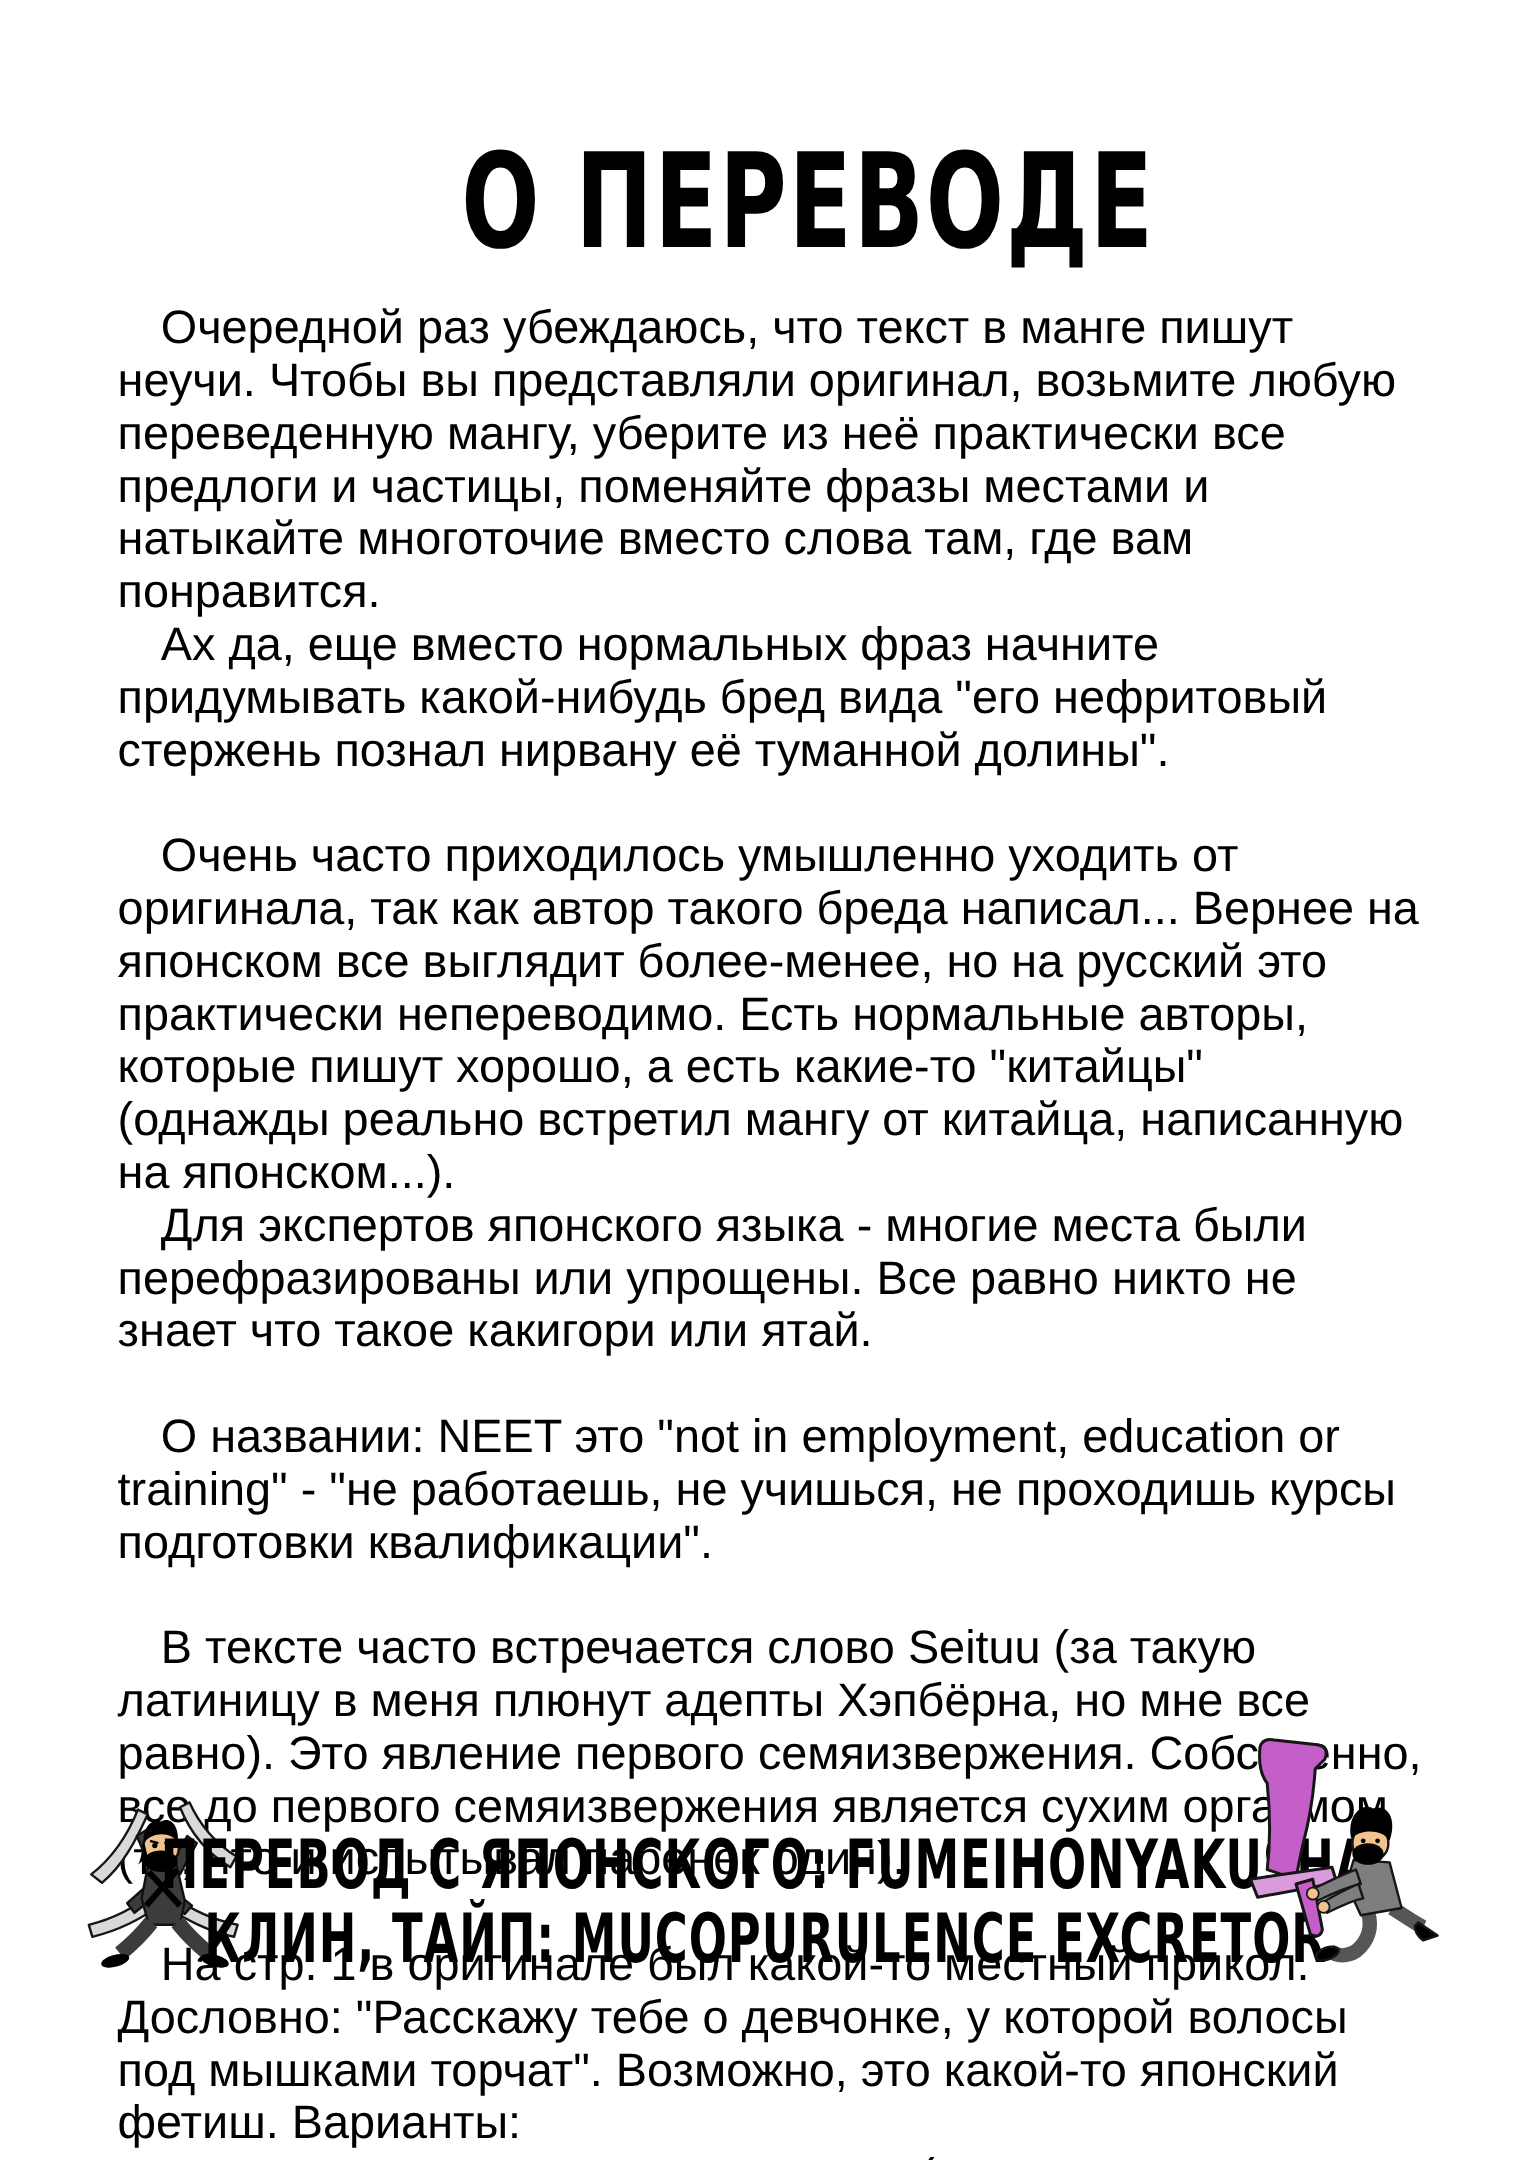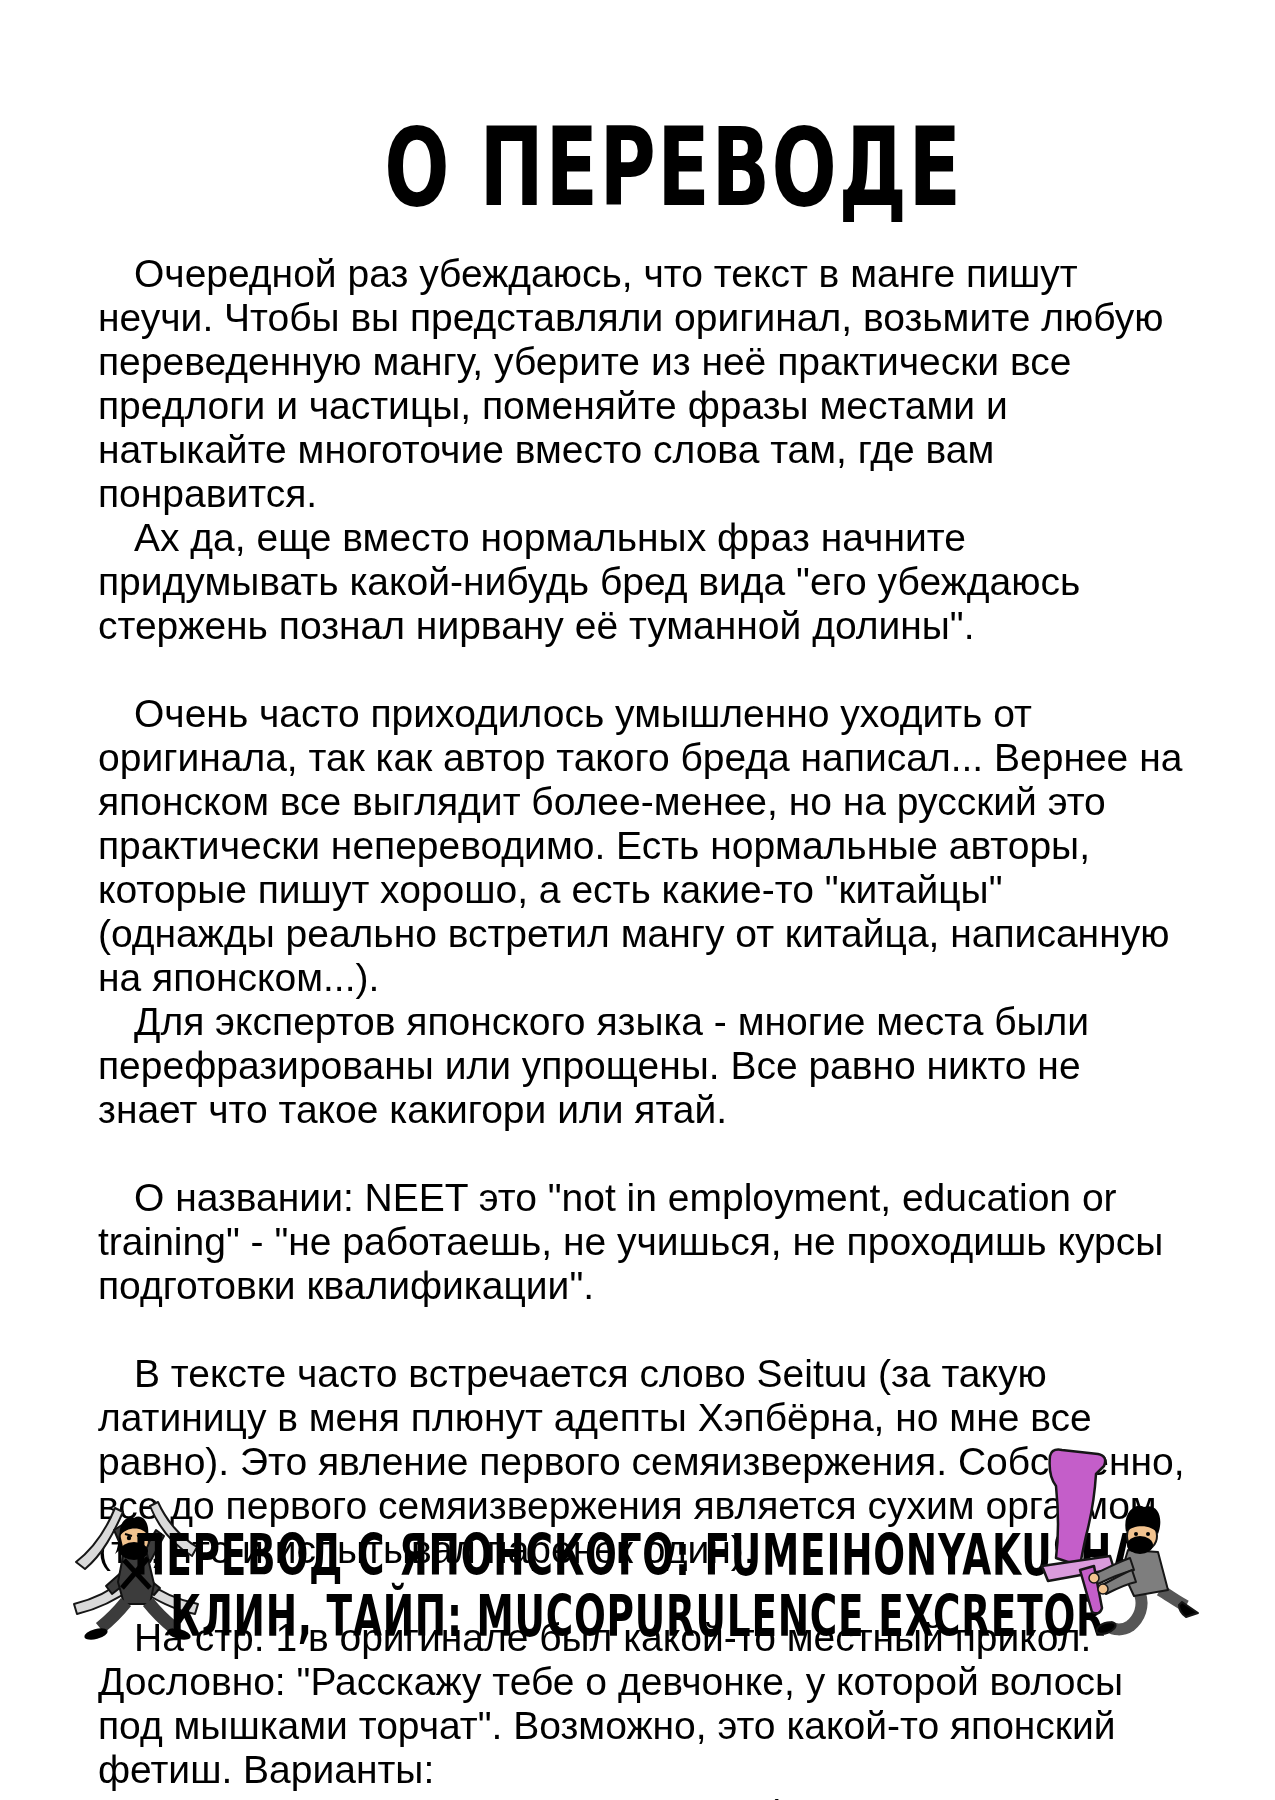--- a/index.html
+++ b/index.html
@@ -42,21 +42,21 @@
 <body>
 
 <div class="page">
 
   <div class="title-wrap">
     <span class="title-text">О ПЕРЕВОДЕ</span>
   </div>
 
   <div class="body">
     <p>Очередной раз убеждаюсь, что текст в манге пишут неучи. Чтобы вы представляли оригинал, возьмите любую переведенную мангу, уберите из неё практически все предлоги и частицы, поменяйте фразы местами и натыкайте многоточие вместо слова там, где вам понравится.</p>
-    <p>Ах да, еще вместо нормальных фраз начните придумывать какой-нибудь бред вида "его убеждаюсь стержень познал нирвану её туманной долины".</p>
+    <p>Ах да, еще вместо нормальных фраз начните придумывать какой-нибудь бред вида "его нефритовый стержень познал нирвану её туманной долины".</p>
     <p class="gap">Очень часто приходилось умышленно уходить от оригинала, так как автор такого бреда написал... Вернее на японском все выглядит более-менее, но на русский это практически непереводимо. Есть нормальные авторы, которые пишут хорошо, а есть какие-то "китайцы" (однажды реально встретил мангу от китайца, написанную на японском...).</p>
     <p>Для экспертов японского языка - многие места были перефразированы или упрощены. Все равно никто не знает что такое какигори или ятай.</p>
     <p class="gap">О названии: NEET это "not in employment, education or training" - "не работаешь, не учишься, не проходишь курсы подготовки квалификации".</p>
     <p class="gap">В тексте часто встречается слово Seituu (за такую латиницу в меня плюнут адепты Хэпбёрна, но мне все равно). Это явление первого семяизвержения. Собственно, все до первого семяизвержения является сухим оргазмом (то, что и испытывал паренек один).</p>
     <p class="gap">На стр. 1 в оригинале был какой-то местный прикол. Дословно: "Расскажу тебе о девчонке, у которой волосы под мышками торчат". Возможно, это какой-то японский фетиш. Варианты:</p>
     <p class="variant">- ранее половое созревание девочки (волосы под мышками это один из признаков);</p>
     <p class="variant">- отсылка к рекламе https://medialeaks.ru/1908lot-volosataya/;</p>
     <p class="variant">- я не понял, что он сказал.</p>
     <p class="gap">На последних страницах парень как раз идет на учебные курсы.</p>
   </div>

